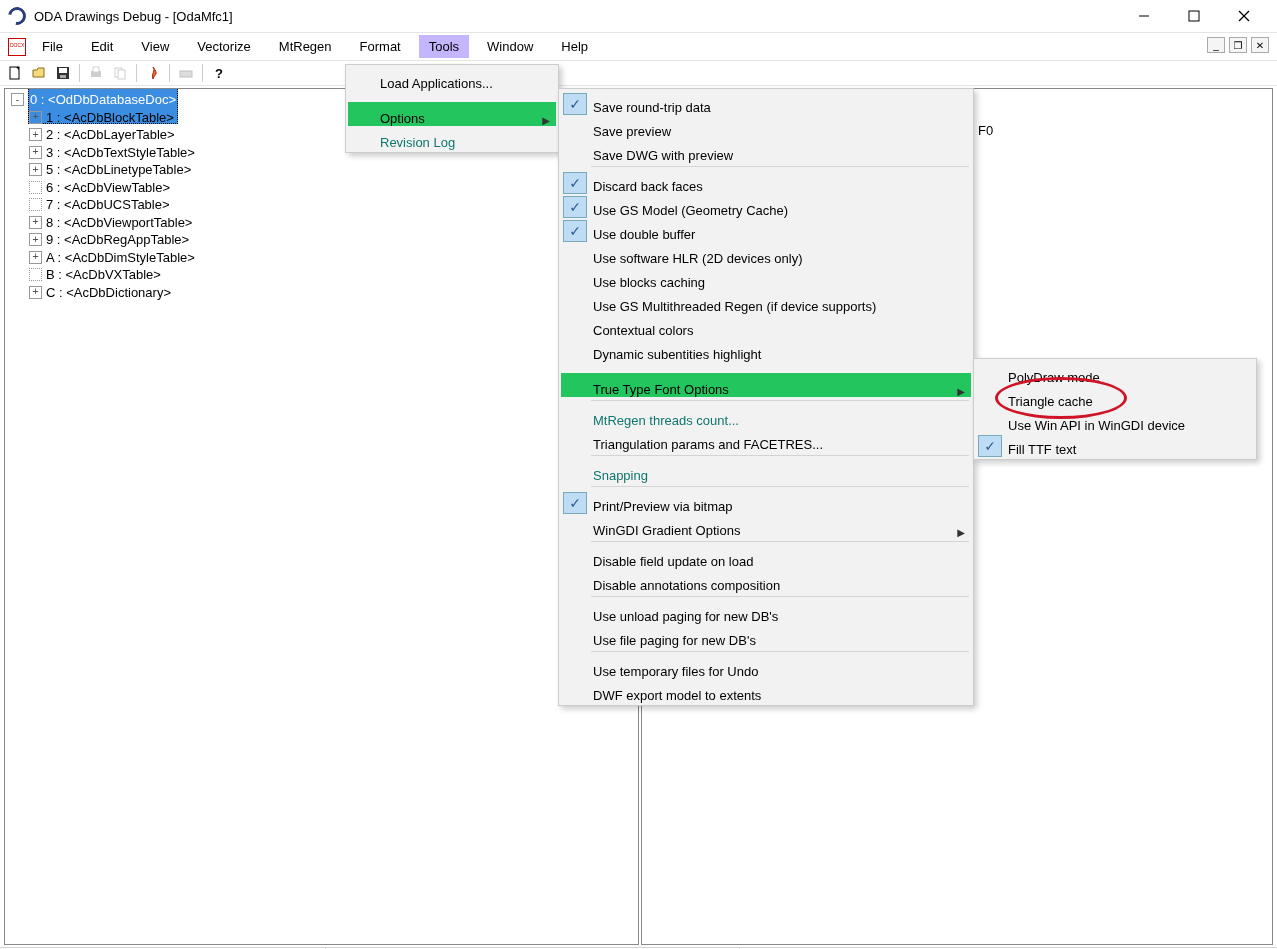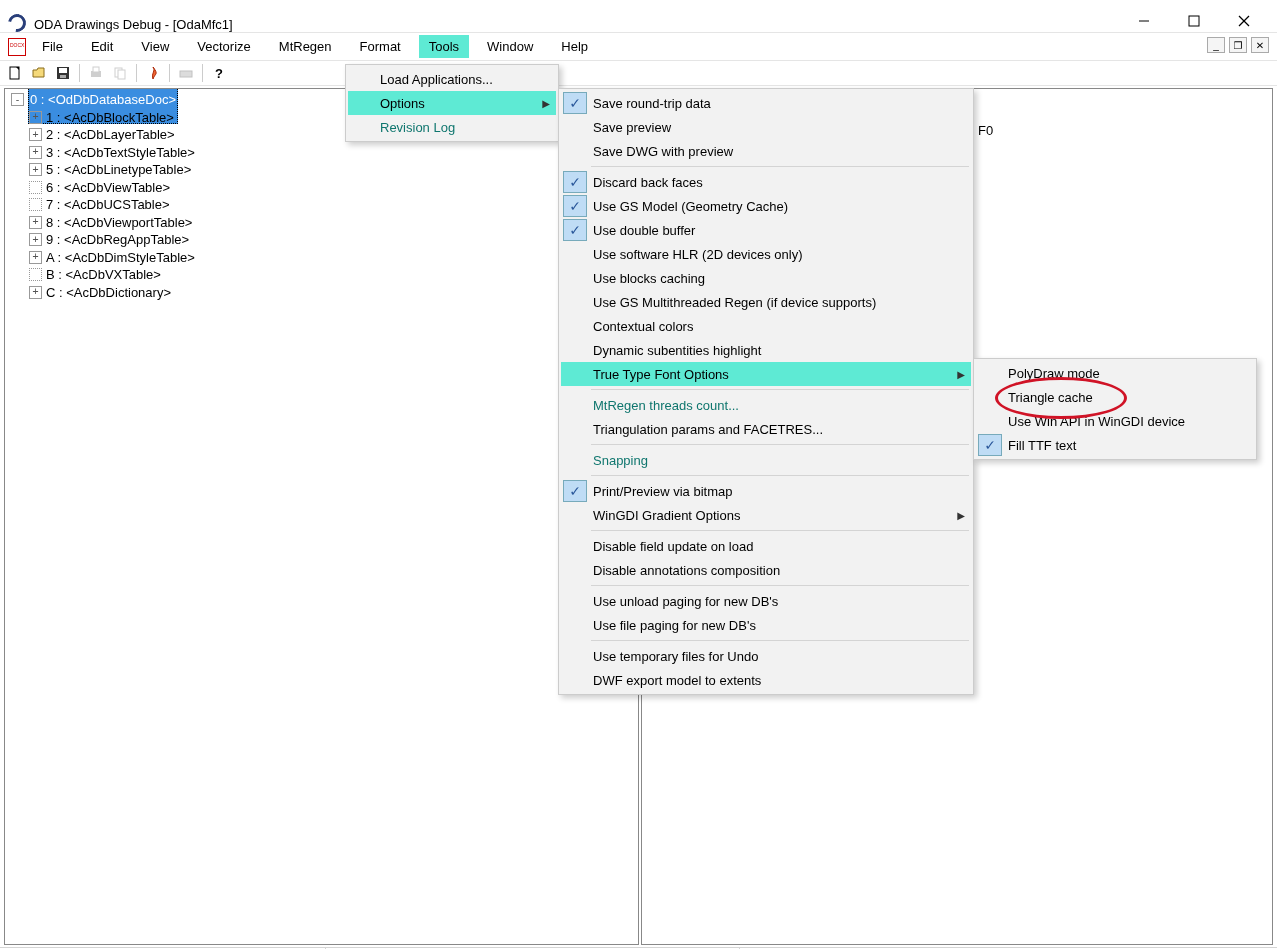--- a/index.html
+++ b/index.html
@@ -1,30 +1,30 @@
 <!DOCTYPE html>
 <html><head>
 <meta charset="utf-8">
 <style>
 * { box-sizing: border-box; margin: 0; padding: 0; font-family: "Segoe UI", Tahoma, sans-serif; font-size: 13px; }
 body { width: 1277px; height: 949px; background: #fff; position: relative; overflow: hidden; }
 
 
-.titlebar { display: flex; align-items: flex-end; height: 32px; padding: 0 8px; background: #fff; }
+.titlebar { display: flex; align-items: center; height: 32px; padding: 0 8px; background: #fff; }
 .app-icon { width: 18px; height: 18px; border-radius: 50%; border: 3px solid #2a3f7a; border-left-color: #fff; transform: rotate(-35deg); margin-right: 8px; }
 .title-text { flex: 1; color: #000; font-size: 13px; }
 .win-controls { display: flex; gap: 20px; padding-right: 10px; }
 .win-btn { width: 30px; height: 22px; display: flex; align-items: center; justify-content: center; }
 
 
 .menubar { display: flex; align-items: center; height: 28px; padding-left: 8px; border-top: 1px solid #e5e5e5; position: relative; }
 .doc-icon { width: 18px; height: 18px; border: 1px solid #c00; background: #fff; margin-right: 6px; position: relative; }
 .doc-icon::before { content: "DOCX"; position: absolute; font-size: 5px; color: #c00; top: 3px; left: 1px; }
 .menu-item { padding: 4px 10px; color: #000; cursor: default; }
-.menu-item.active { background: #5eead4; }
+.menu-item.active { background: #c4b5fd; }
 .mdi-controls { position: absolute; right: 8px; top: 4px; display: flex; gap: 4px; }
 .mdi-btn { width: 18px; height: 16px; border: 1px solid #aaa; display: flex; align-items: center; justify-content: center; font-size: 10px; background: #f5f5f5; }
 
 
 .toolbar { display: flex; align-items: center; height: 26px; padding: 0 4px; border-top: 1px solid #e5e5e5; border-bottom: 1px solid #e5e5e5; gap: 2px; }
 .tb-btn { width: 22px; height: 22px; display: flex; align-items: center; justify-content: center; border: 1px solid transparent; }
 .tb-sep { width: 1px; height: 18px; background: #ccc; margin: 0 3px; }
 
 
 .main { display: flex; height: 861px; }
@@ -38,25 +38,25 @@
 .right-text { font-size: 13px; color: #000; position: absolute; top: 34px; left: 336px; }
 
 
 .statusbar { display: flex; height: 24px; border-top: 1px solid #d4d4d4; font-size: 13px; align-items: center; }
 .status-cell { padding: 0 8px; border-right: 1px solid #d4d4d4; height: 100%; display: flex; align-items: center; }
 .status-cell:first-child { width: 326px; }
 .status-cell:nth-child(2) { width: 414px; }
 
 
 .menu { position: absolute; background: #f2f2f2; border: 1px solid #ccc; box-shadow: 3px 3px 6px rgba(0,0,0,0.2); padding: 2px; }
-.menu-row { display: flex; align-items: center; height: 24px; padding-right: 20px; position: relative; }
+.menu-row { display: flex; align-items: flex-end; height: 24px; padding-right: 20px; position: relative; }
 .menu-check { width: 28px; display: flex; align-items: center; justify-content: center; color: #2a579a; font-size: 14px; }
 .menu-label { flex: 1; padding-left: 4px; white-space: nowrap; }
 .menu-row.disabled .menu-label { color: #0f766e; }
-.menu-row.highlight { background: #5eead4; }
+.menu-row.highlight { background: #22c55e; margin-top: 11px; }
 .menu-arrow { position: absolute; right: 6px; font-size: 10px; color: #333; }
 .menu-sep { height: 1px; background: #d4d4d4; margin: 3px 2px 3px 30px; }
 
 .menu1 { top: 64px; left: 345px; width: 214px; }
 .menu2 { top: 88px; left: 558px; width: 416px; }
 .menu3 { top: 358px; left: 973px; width: 284px; }
 
 .annot { position: absolute; border: 3px solid #d01326; border-radius: 50%; width: 132px; height: 42px; top: 377px; left: 995px; pointer-events: none; }
 
 svg { display: block; }

